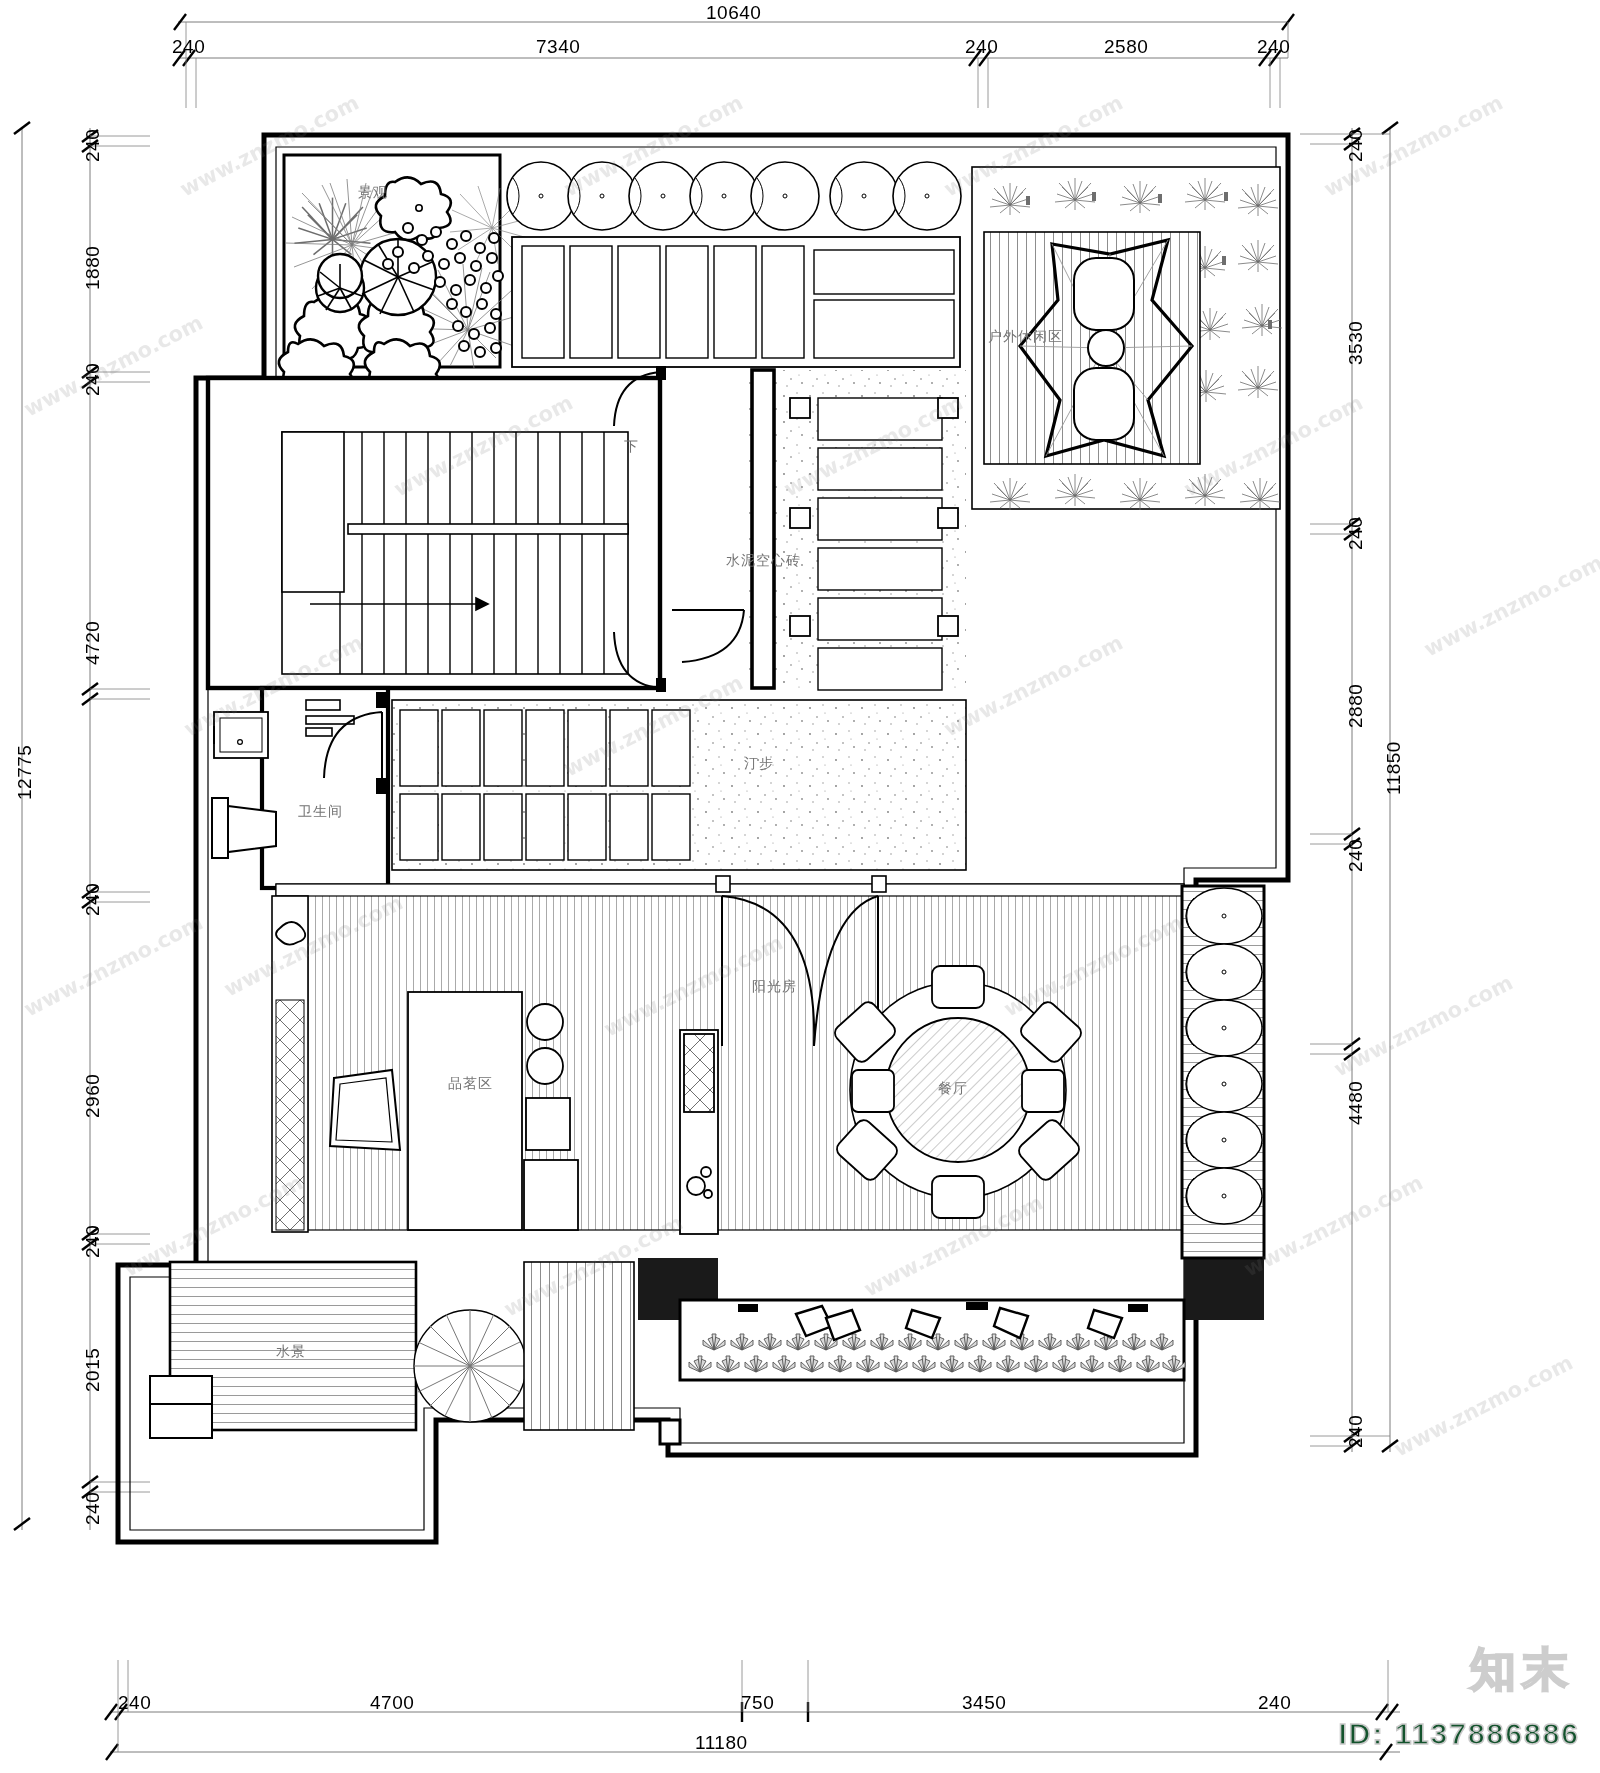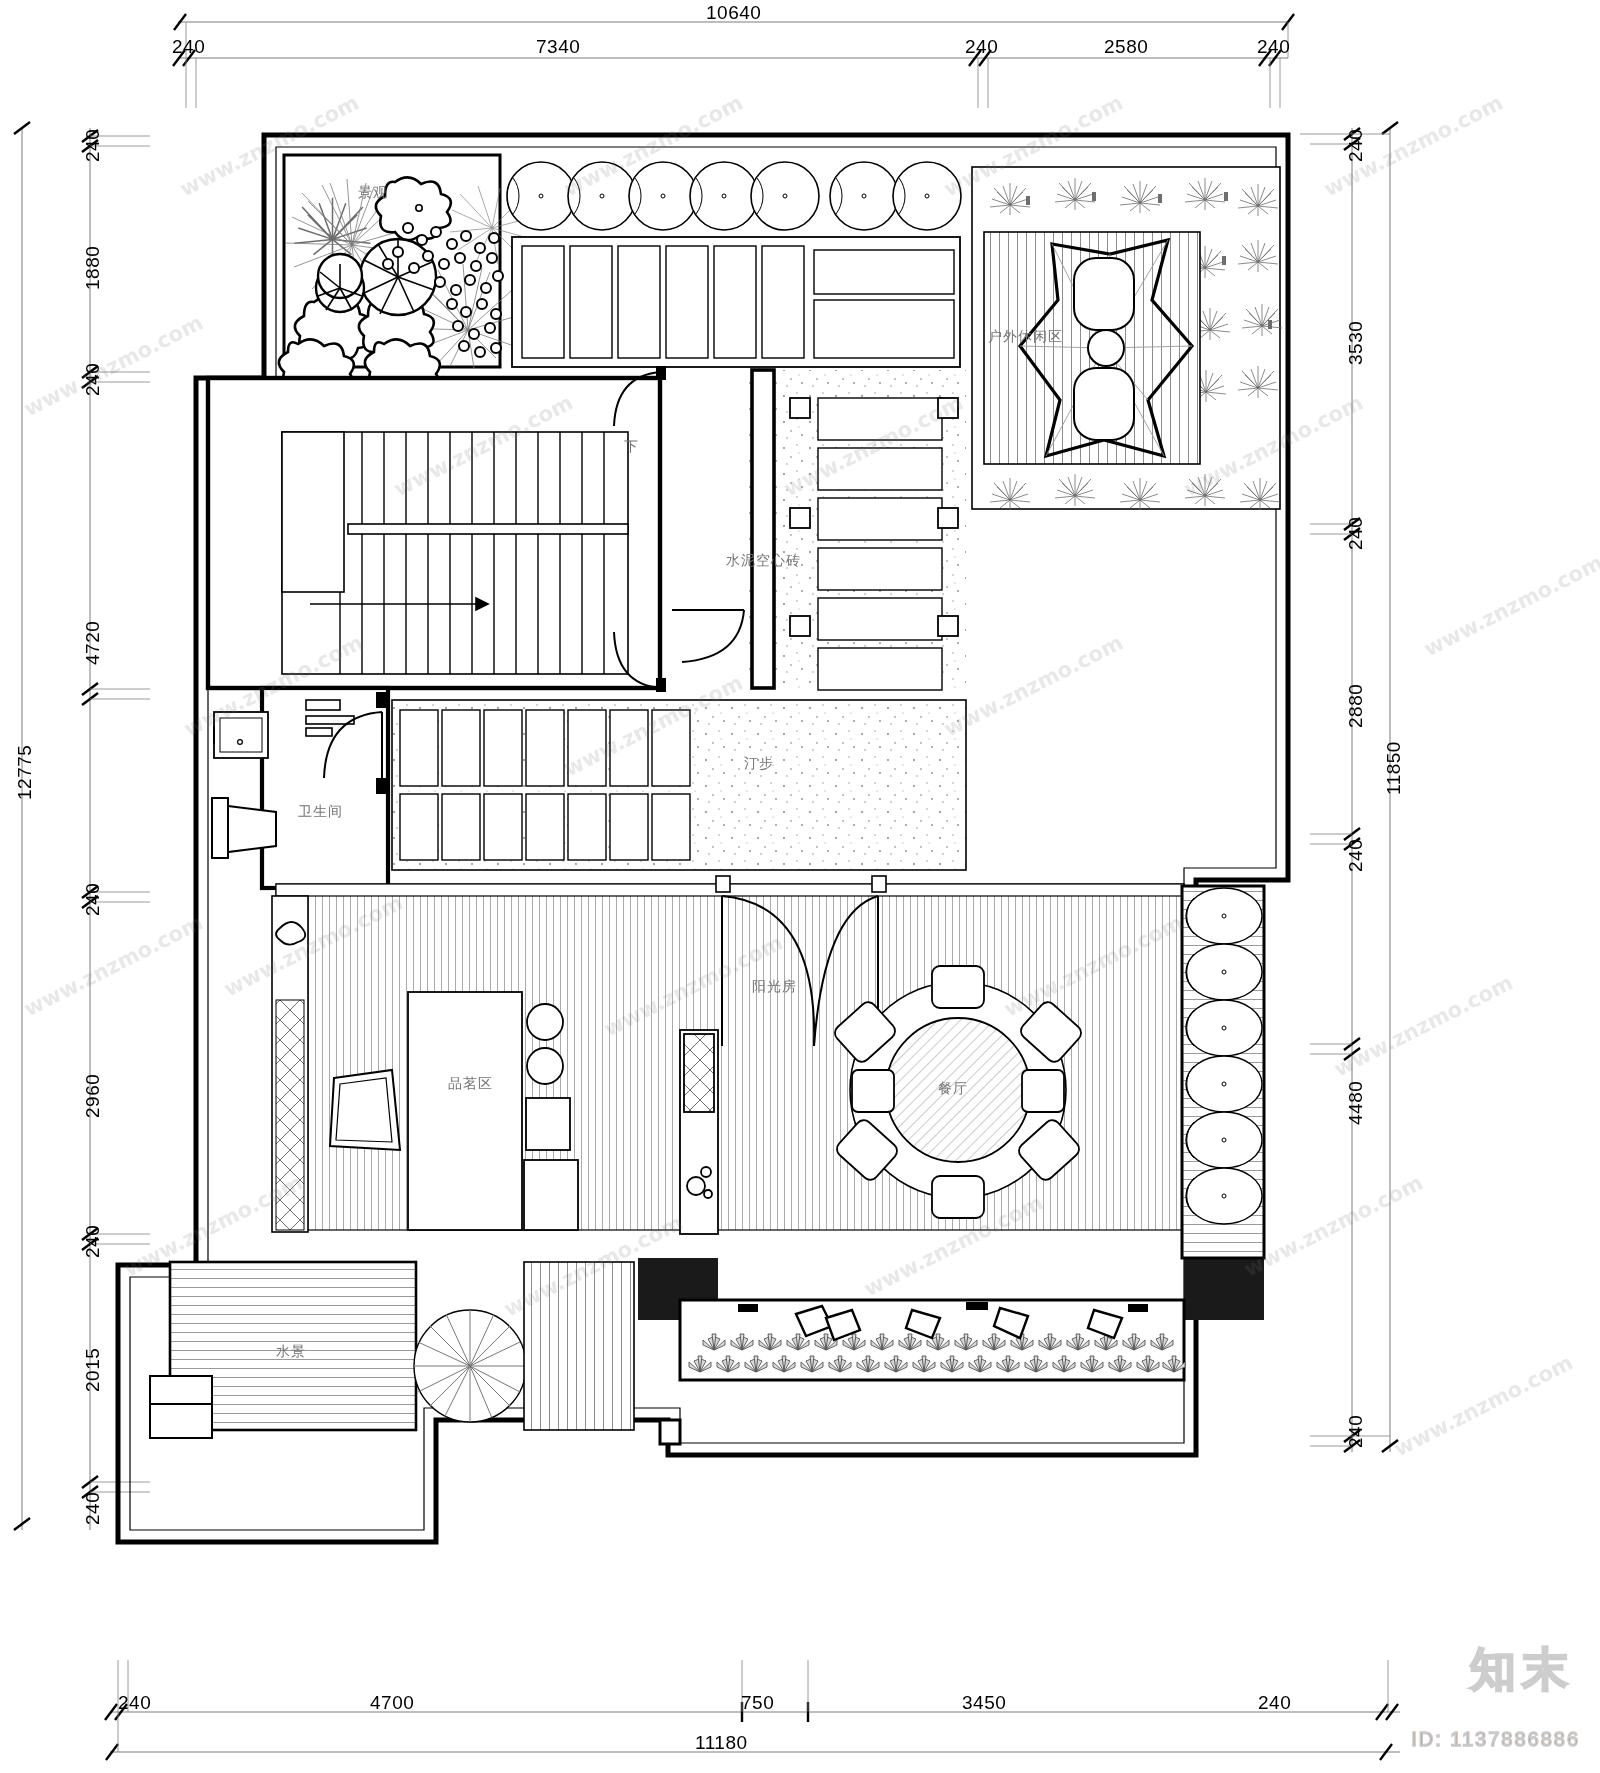--- a/index.html
+++ b/index.html
@@ -53,23 +53,23 @@
     font-size: 46px;
     font-weight: bold;
     color: #ffffff;
     -webkit-text-stroke: 2px #cdcdcd;
     letter-spacing: 6px;
   }
   #idtag {
     position: absolute;
     right: 20px; bottom: 22px;
     font-family: "Liberation Sans", sans-serif;
-    font-size: 20px;
-    font-weight: normal;
-    color: #c2410c;
+    font-size: 30px;
+    font-weight: bold;
+    color: #14532d;
     -webkit-text-stroke: 1.6px #c9c9c9;
     letter-spacing: 2px;
   }
 </style>
 </head>
 <body>
 
 <div id="stage">
 
   <svg class="plan" viewBox="0 0 1600 1773">

